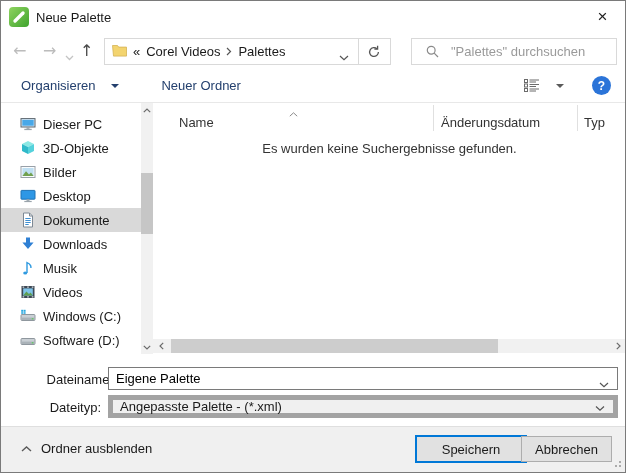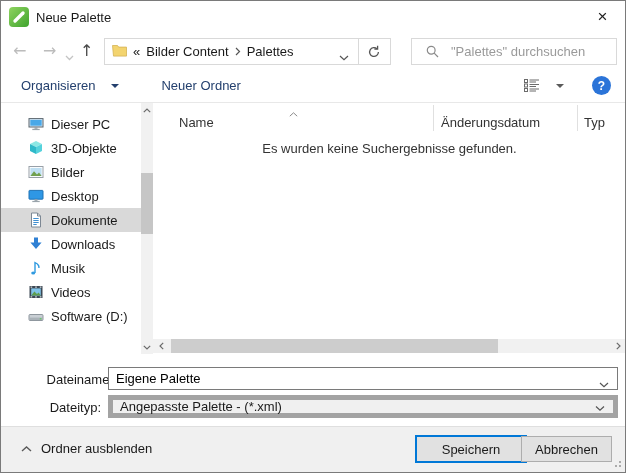--- a/index.html
+++ b/index.html
@@ -37,21 +37,21 @@
   .tri-down{width:0;height:0;border-left:4px solid transparent;border-right:4px solid transparent;
             border-top:4px solid #24406e;display:inline-block;}
   .tb-right{margin-left:auto;display:flex;align-items:center;gap:10px;}
   .tri-down.gray{border-top-color:#5a5a5a;}
   .helpbtn{width:19px;height:19px;border-radius:50%;background:#2b74d8;color:#fff;font-weight:bold;
            font-size:12px;display:flex;align-items:center;justify-content:center;margin-left:18px;}
 
   
   .content{left:0;top:102px;width:100%;height:251px;background:#fff;}
   .sidebar{position:absolute;left:0;top:0;width:140px;height:100%;padding-top:9px;overflow:hidden;}
-  .side-item{height:24px;display:flex;align-items:center;gap:7px;padding-left:27px;cursor:default;}
+  .side-item{height:24px;display:flex;align-items:center;gap:7px;padding-left:19px;cursor:default;}
   .side-item.lvl1{}
   .side-item.selected{background:#d9d9d9;}
   .sicon{width:16px;height:16px;flex:0 0 auto;display:flex;align-items:center;justify-content:center;}
   .slabel{white-space:nowrap;}
 
   .vscroll{position:absolute;left:140px;top:0;width:12px;height:100%;background:#f1f1f1;}
   .vscroll .thumb{position:absolute;left:0;top:70px;width:12px;height:61px;background:#c6c6c6;}
   .scroll-arrow{position:absolute;left:0;width:12px;height:14px;display:flex;align-items:center;justify-content:center;}
 
   .listarea{position:absolute;left:152px;top:0;width:473px;height:100%;background:#fff;}
@@ -113,21 +113,21 @@
     <span class="navglyph dark">↑</span>
   </div>
 
   <div class="abs addressbar">
     <span>
       <svg width="15" height="13" viewBox="0 0 15 13">
           <path d="M0.5 1.5h5l1.2 1.6h7.8v9h-13z" fill="#f3d46f" stroke="#d4b254" stroke-width="0.8"></path>
         </svg>
     </span>
     <span class="addr-seg">«</span>
-    <span class="addr-seg">Bilder Content</span>
+    <span class="addr-seg">Corel Videos</span>
     <svg width="6" height="9" viewBox="0 0 6 9">
         <polyline points="1,1 4.5,4.5 1,8" fill="none" stroke="#555" stroke-width="1.2"></polyline>
       </svg>
     <span class="addr-seg">Palettes</span>
   </div>
   <div class="abs" style="left:338px;top:48px;">
     <svg width="10" height="6" viewBox="0 0 10 6">
         <polyline points="1,1 5,4.6 9,1" fill="none" stroke="#555" stroke-width="1.2"></polyline>
       </svg>
   </div>
@@ -260,20 +260,34 @@
             </svg>
         </span>
         <span class="slabel">Videos</span>
       </div>
       <div class="side-item lvl1">
         <span class="sicon">
           <svg width="16" height="16" viewBox="0 0 16 16">
               <rect x="1" y="6.5" width="14" height="6" rx="1" fill="#c9cfd4" stroke="#8f979e"></rect>
               <rect x="1.6" y="9.6" width="12.8" height="2.4" fill="#aab2b8"></rect>
               <rect x="11.8" y="10.2" width="1.6" height="1.2" fill="#57d057"></rect>
+              <rect x="1.2" y="1.8" width="2" height="2" fill="#29a8e0"></rect>
+              <rect x="3.6" y="1.8" width="2" height="2" fill="#29a8e0"></rect>
+              <rect x="1.2" y="4.2" width="2" height="1.6" fill="#29a8e0"></rect>
+              <rect x="3.6" y="4.2" width="2" height="1.6" fill="#29a8e0"></rect>
+            </svg>
+        </span>
+        <span class="slabel">Windows (C:)</span>
+      </div>
+      <div class="side-item lvl1">
+        <span class="sicon">
+          <svg width="16" height="16" viewBox="0 0 16 16">
+              <rect x="1" y="6.5" width="14" height="6" rx="1" fill="#c9cfd4" stroke="#8f979e"></rect>
+              <rect x="1.6" y="9.6" width="12.8" height="2.4" fill="#aab2b8"></rect>
+              <rect x="11.8" y="10.2" width="1.6" height="1.2" fill="#57d057"></rect>
             </svg>
         </span>
         <span class="slabel">Software (D:)</span>
       </div>
     </div>
 
     <div class="vscroll">
       <div class="scroll-arrow" style="top:0;">
         <svg width="8" height="5" viewBox="0 0 8 5">
             <polyline points="0.8,4.2 4,1 7.2,4.2" fill="none" stroke="#6a6a6a" stroke-width="1.2"></polyline>

